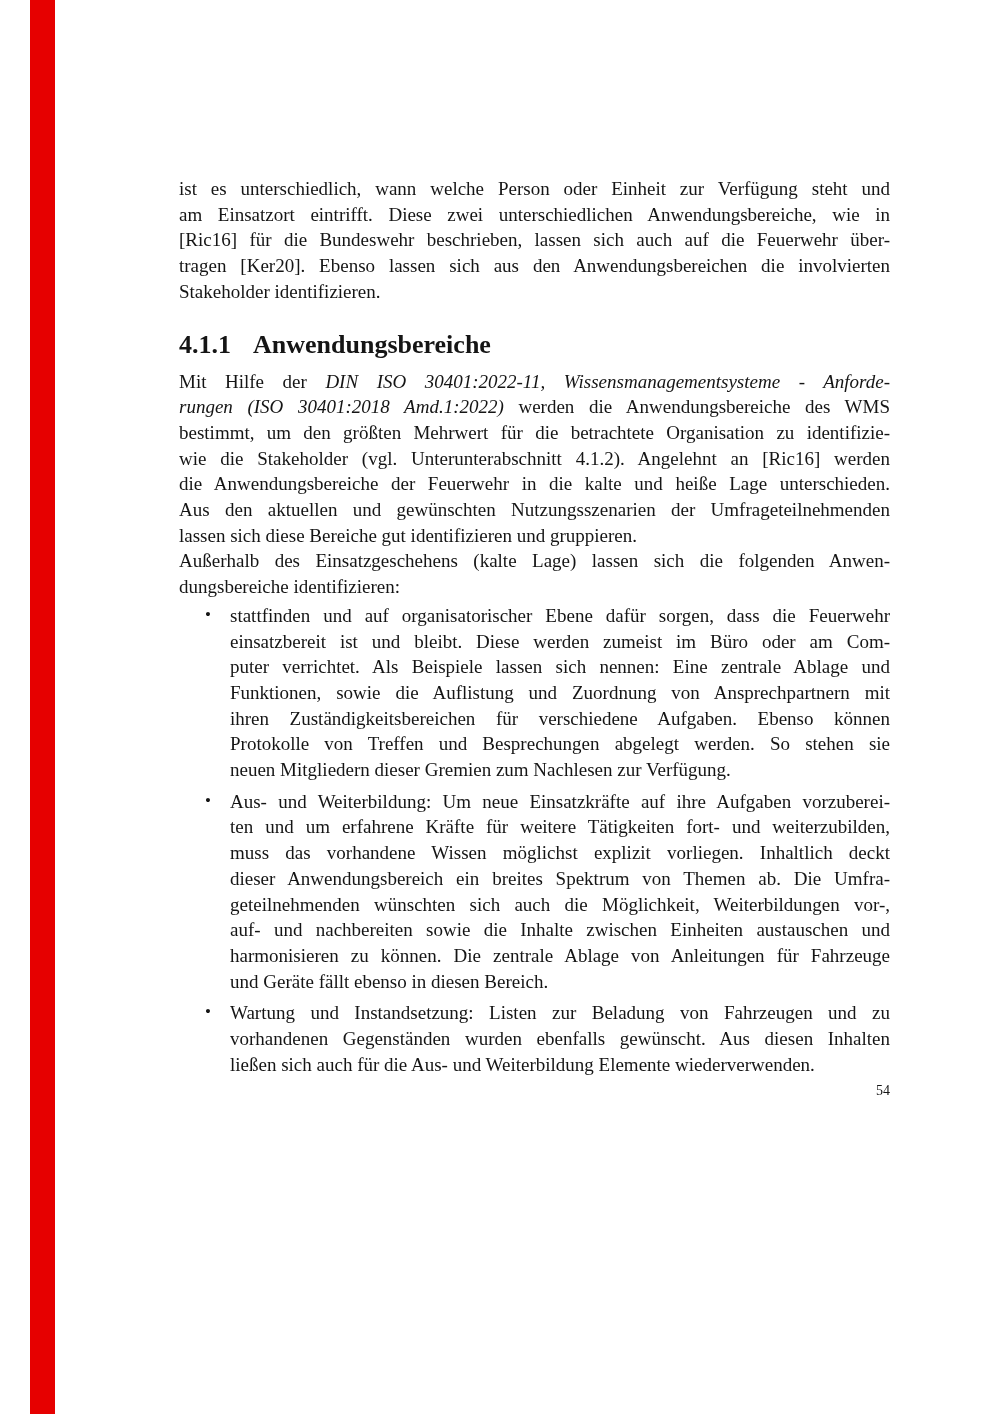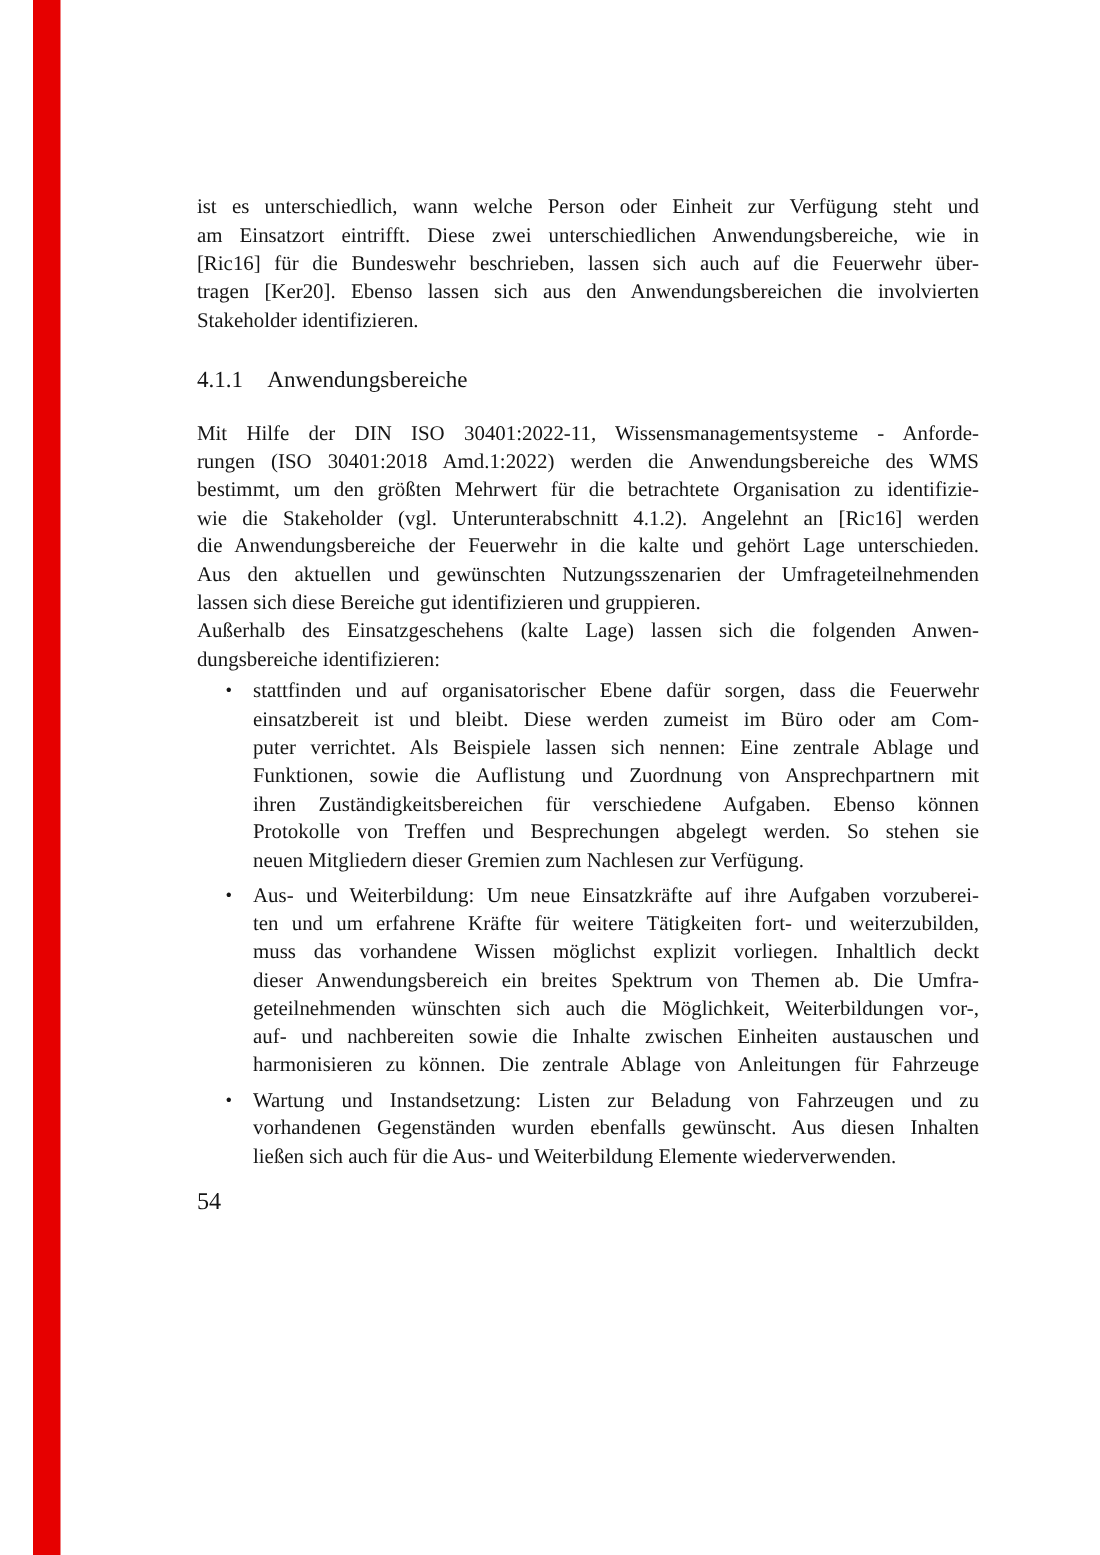--- a/index.html
+++ b/index.html
@@ -17,40 +17,39 @@
   }
   .textcol {
     position: absolute;
     left: 179px; top: 176px;
     width: 711px;
     font-size: 19px;
     line-height: 25.7px;
   }
   .ln { text-align: justify; text-align-last: justify; }
   .ln.flush { text-align-last: left; }
-  .it { }
+  .it { font-style: italic; }
   .heading {
-    margin: 25px 0 22px 0;
-    font-size: 21px;
-    font-weight: normal;
+    margin: 25px 0 9px 0;
+    font-size: 26px;
+    font-weight: bold;
     line-height: 30px;
   }
   .hnum { margin-right: 22px; }
   #bullets { margin-top: 3px; }
   .bullet-item { position: relative; padding-left: 51px; }
   .bullet-item + .bullet-item { margin-top: 6px; }
   .bullet-item .mark {
     position: absolute;
     left: 26px; top: -1px;
     font-size: 17px;
   }
   .pagenum {
-    text-align: left;
-    margin-top: 14px;
-    font-size: 22px;
+    text-align: right;
+    font-size: 14px;
   }
 </style>
 </head>
 <body style="background: rgb(255, 255, 255); color: rgb(21, 21, 21);">
 
 <div class="sheet">
   <div class="redbar" style="background: rgb(230, 0, 0);"></div>
   <div class="textcol">
     <div class="para" id="intro">
         <div class="ln">ist es unterschiedlich, wann welche Person oder Einheit zur Verfügung steht und</div>
@@ -60,21 +59,21 @@
         <div class="ln flush">Stakeholder identifizieren.</div>
       </div>
     <div class="heading">
       <span class="hnum">4.1.1</span><span>Anwendungsbereiche</span>
     </div>
     <div class="para" id="main">
         <div class="ln"><span>Mit Hilfe der </span><span class="it">DIN ISO 30401:2022-11, Wissensmanagementsysteme - Anforde-</span></div>
         <div class="ln"><span class="it">rungen (ISO 30401:2018 Amd.1:2022)</span><span> werden die Anwendungsbereiche des WMS</span></div>
         <div class="ln">bestimmt, um den größten Mehrwert für die betrachtete Organisation zu identifizie-</div>
         <div class="ln">wie die Stakeholder (vgl. Unterunterabschnitt 4.1.2). Angelehnt an [Ric16] werden</div>
-        <div class="ln">die Anwendungsbereiche der Feuerwehr in die kalte und gehört Lage unterschieden.</div>
+        <div class="ln">die Anwendungsbereiche der Feuerwehr in die kalte und heiße Lage unterschieden.</div>
         <div class="ln">Aus den aktuellen und gewünschten Nutzungsszenarien der Umfrageteilnehmenden</div>
         <div class="ln flush">lassen sich diese Bereiche gut identifizieren und gruppieren.</div>
         <div class="ln">Außerhalb des Einsatzgeschehens (kalte Lage) lassen sich die folgenden Anwen-</div>
         <div class="ln flush">dungsbereiche identifizieren:</div>
       </div>
     <div id="bullets">
         <div class="bullet-item">
           <span class="mark">•</span>
           <div class="ln">stattfinden und auf organisatorischer Ebene dafür sorgen, dass die Feuerwehr</div>
           <div class="ln">einsatzbereit ist und bleibt. Diese werden zumeist im Büro oder am Com-</div>
@@ -86,20 +85,21 @@
         </div>
         <div class="bullet-item">
           <span class="mark">•</span>
           <div class="ln">Aus- und Weiterbildung: Um neue Einsatzkräfte auf ihre Aufgaben vorzuberei-</div>
           <div class="ln">ten und um erfahrene Kräfte für weitere Tätigkeiten fort- und weiterzubilden,</div>
           <div class="ln">muss das vorhandene Wissen möglichst explizit vorliegen. Inhaltlich deckt</div>
           <div class="ln">dieser Anwendungsbereich ein breites Spektrum von Themen ab. Die Umfra-</div>
           <div class="ln">geteilnehmenden wünschten sich auch die Möglichkeit, Weiterbildungen vor-,</div>
           <div class="ln">auf- und nachbereiten sowie die Inhalte zwischen Einheiten austauschen und</div>
           <div class="ln">harmonisieren zu können. Die zentrale Ablage von Anleitungen für Fahrzeuge</div>
+          <div class="ln flush">und Geräte fällt ebenso in diesen Bereich.</div>
         </div>
         <div class="bullet-item">
           <span class="mark">•</span>
           <div class="ln">Wartung und Instandsetzung: Listen zur Beladung von Fahrzeugen und zu</div>
           <div class="ln">vorhandenen Gegenständen wurden ebenfalls gewünscht. Aus diesen Inhalten</div>
           <div class="ln flush">ließen sich auch für die Aus- und Weiterbildung Elemente wiederverwenden.</div>
         </div>
       </div>
     <div class="pagenum">54</div>
   </div>

